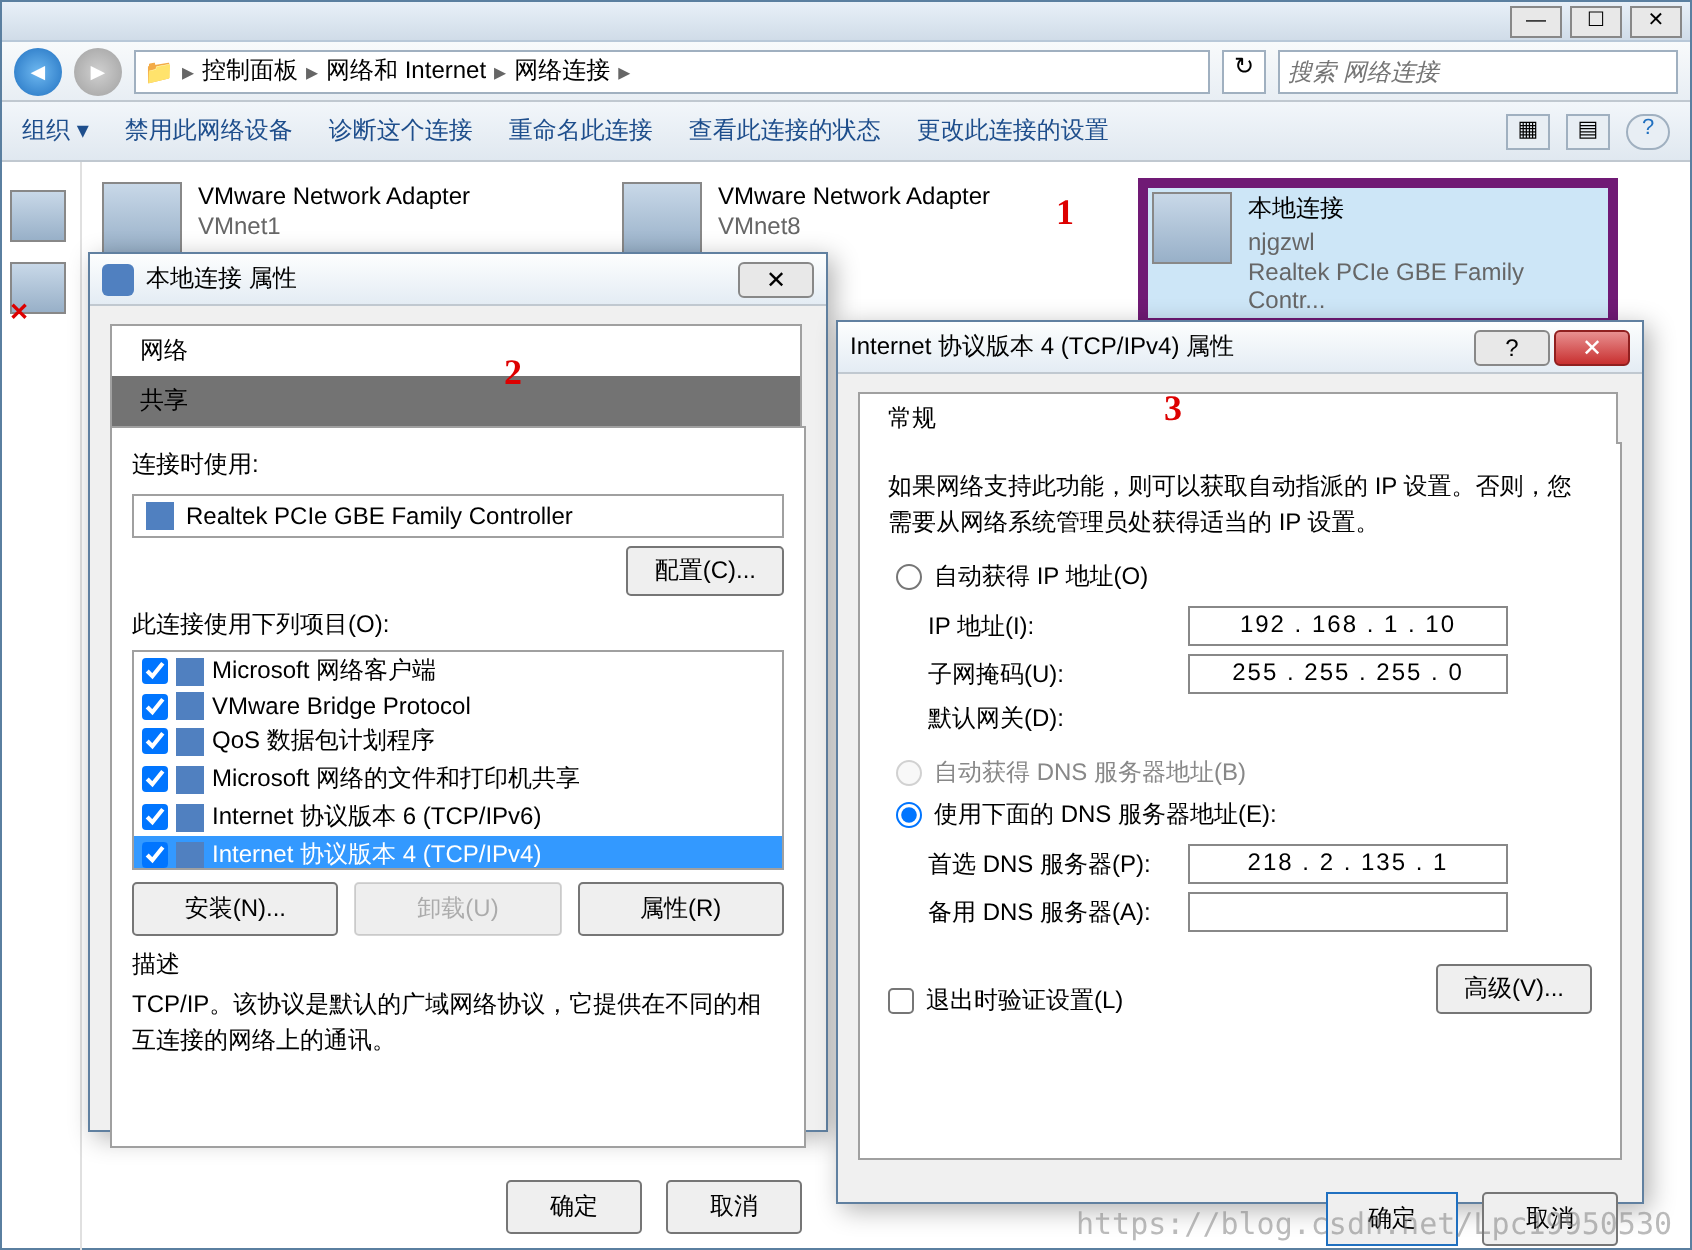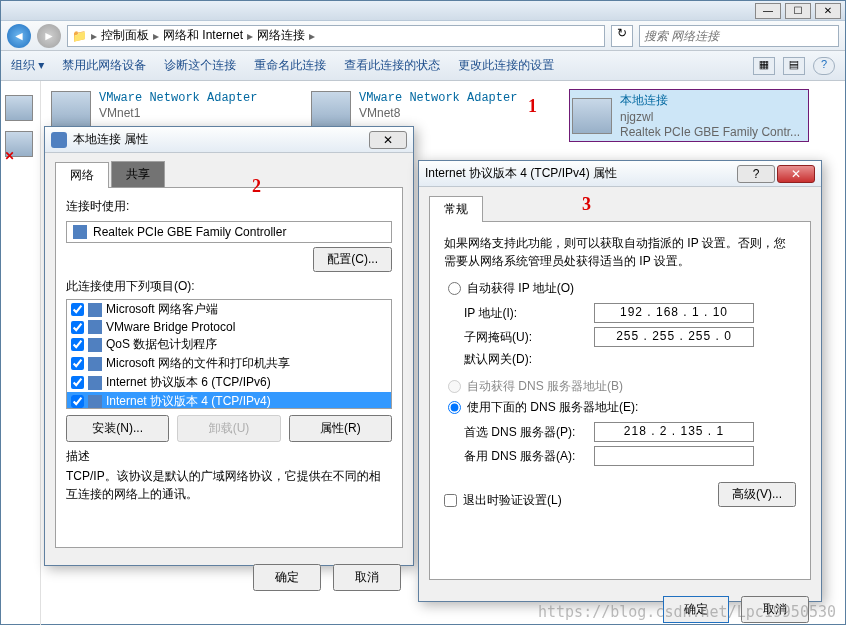--- a/index.html
+++ b/index.html
@@ -24,37 +24,37 @@
 .toolbar span { color: #1e4e8c; cursor: pointer; }
 .toolbar-right { margin-left: auto; display: flex; gap: 8px; }
 .toolbar-icon { width: 22px; height: 18px; border: 1px solid #a0b0c0; background: #e8eef4; cursor: pointer; text-align: center; font-size: 11px; }
 
 .content { display: flex; height: 544px; }
 .sidebar { width: 40px; border-right: 1px solid #e0e0e0; padding-top: 10px; }
 .sidebar-item { width: 32px; height: 32px; margin: 4px auto; position: relative; }
 .red-x { color: #d00; font-weight: bold; position: absolute; left: 0; top: 18px; }
 .main-area { flex: 1; padding: 8px; display: flex; gap: 20px; align-items: flex-start; }
 .conn-item { display: flex; gap: 8px; width: 240px; padding: 2px; }
-.conn-item.selected { background: #cde6f7; border: 1px solid #701a75; align-items: center; }
+.conn-item.selected { background: #cde6f7; border: 5px solid #701a75; }
 .conn-icon { width: 40px; height: 36px; background: linear-gradient(#c8d8e8, #98b0c8); border: 1px solid #888; flex-shrink: 0; }
 .conn-text { display: flex; flex-direction: column; gap: 1px; }
-.conn-name { color: #0369a1; font-family: Liberation Mono, monospace; }
+.conn-name { color: #000000; }
 .conn-sub { color: #666; }
 
 
 .dialog { position: absolute; background: #f0f0f0; border: 1px solid #6080a0; box-shadow: 3px 3px 12px rgba(0,0,0,.3); }
 .dlg-title { height: 26px; background: linear-gradient(#fdfefe, #e4ecf4); border-bottom: 1px solid #c0c8d0; display: flex; align-items: center; padding: 0 6px; }
 .dlg-title-icon { width: 16px; height: 16px; margin-right: 6px; background: #5080c0; border-radius: 3px; }
 .dlg-close { margin-left: auto; width: 38px; height: 18px; border: 1px solid #888; background: #e8e8e8; text-align: center; line-height: 16px; cursor: pointer; border-radius: 3px; }
 .dlg-close.red { background: linear-gradient(#e89090, #c83030); color: #fff; border-color: #902020; }
 
 
 .dlg1 { left: 44px; top: 126px; width: 370px; height: 440px; }
 .dlg-body { padding: 8px 10px; }
-.tabs { display: flex; border-bottom: 1px solid #a0a0a0; }
+.tabs { display: flex; border-bottom: 1px solid #a0a0a0; flex-direction: column; }
 .tab { padding: 4px 14px; border: 1px solid #a0a0a0; border-bottom: none; background: #737373; cursor: pointer; margin-right: 2px; }
 .tab.active { background: #fff; position: relative; top: 1px; }
 .tab-content { background: #fff; border: 1px solid #a0a0a0; border-top: none; padding: 10px; height: 360px; }
 .field-row { margin-bottom: 6px; }
 .adapter-box { border: 1px solid #a0a0a0; background: #fff; padding: 3px 6px; display: flex; align-items: center; gap: 6px; }
 .cfg-btn { float: right; padding: 2px 12px; margin-top: 4px; cursor: pointer; }
 .list-box { border: 1px solid #a0a0a0; background: #fff; height: 110px; overflow-y: scroll; margin: 4px 0; }
 .list-item { display: flex; align-items: center; gap: 4px; padding: 1px 4px; }
 .list-item.sel { background: #3399ff; color: #fff; }
 .chk { width: 13px; height: 13px; }

